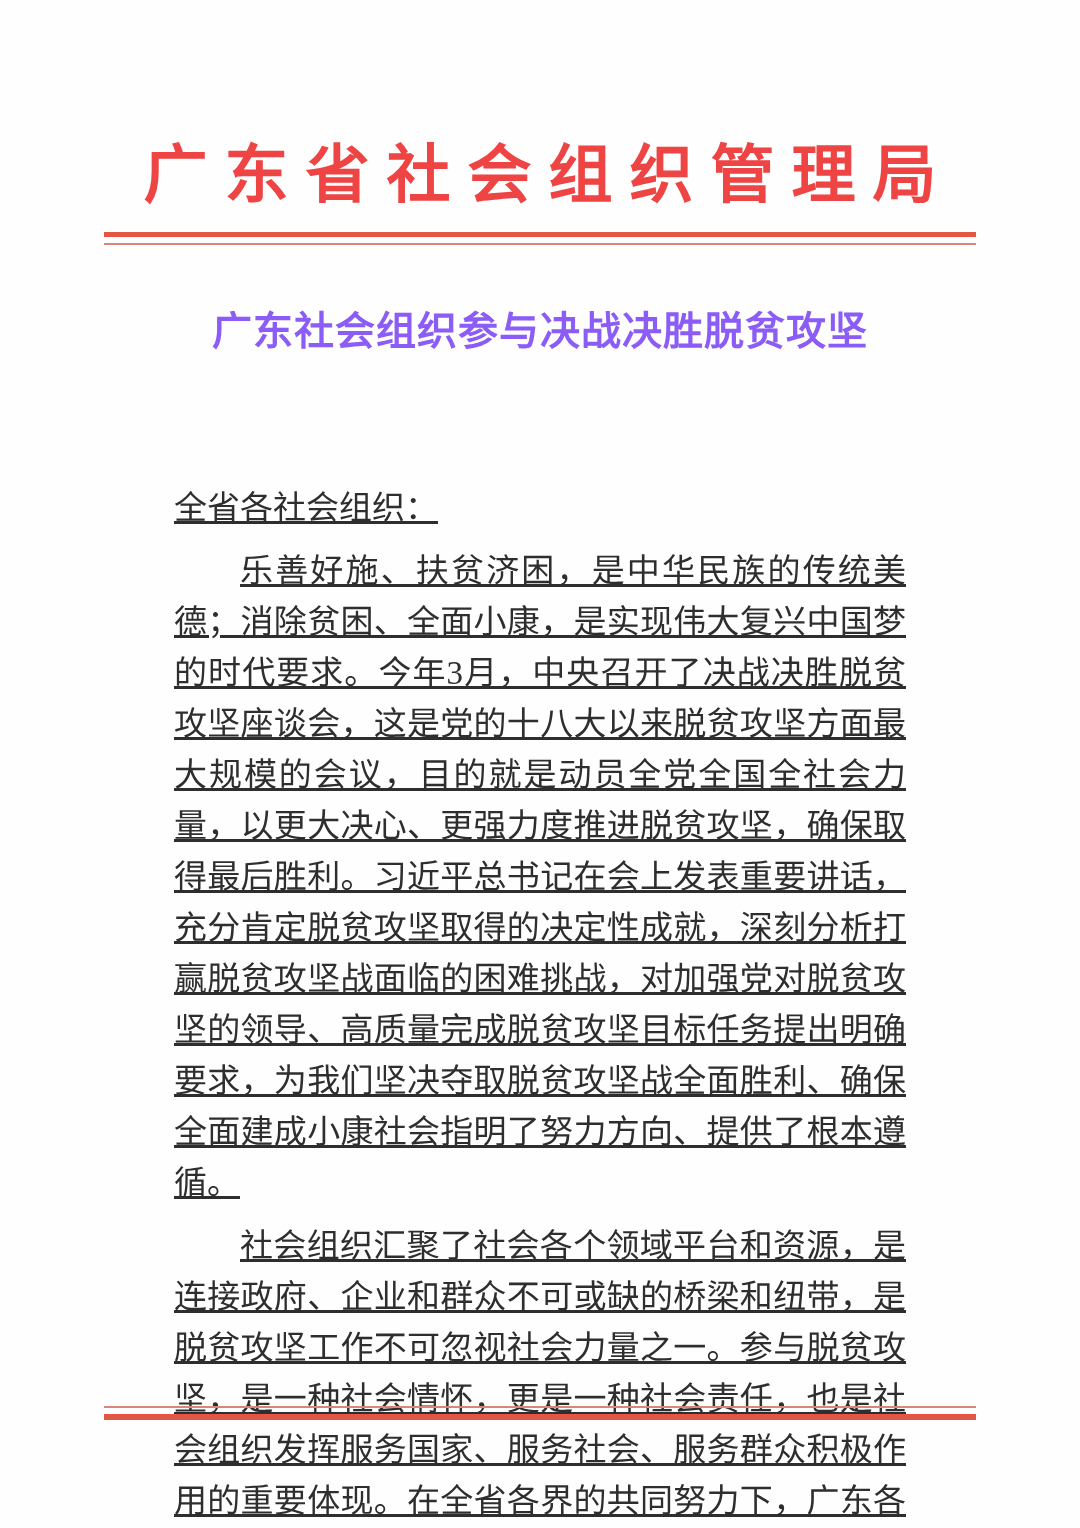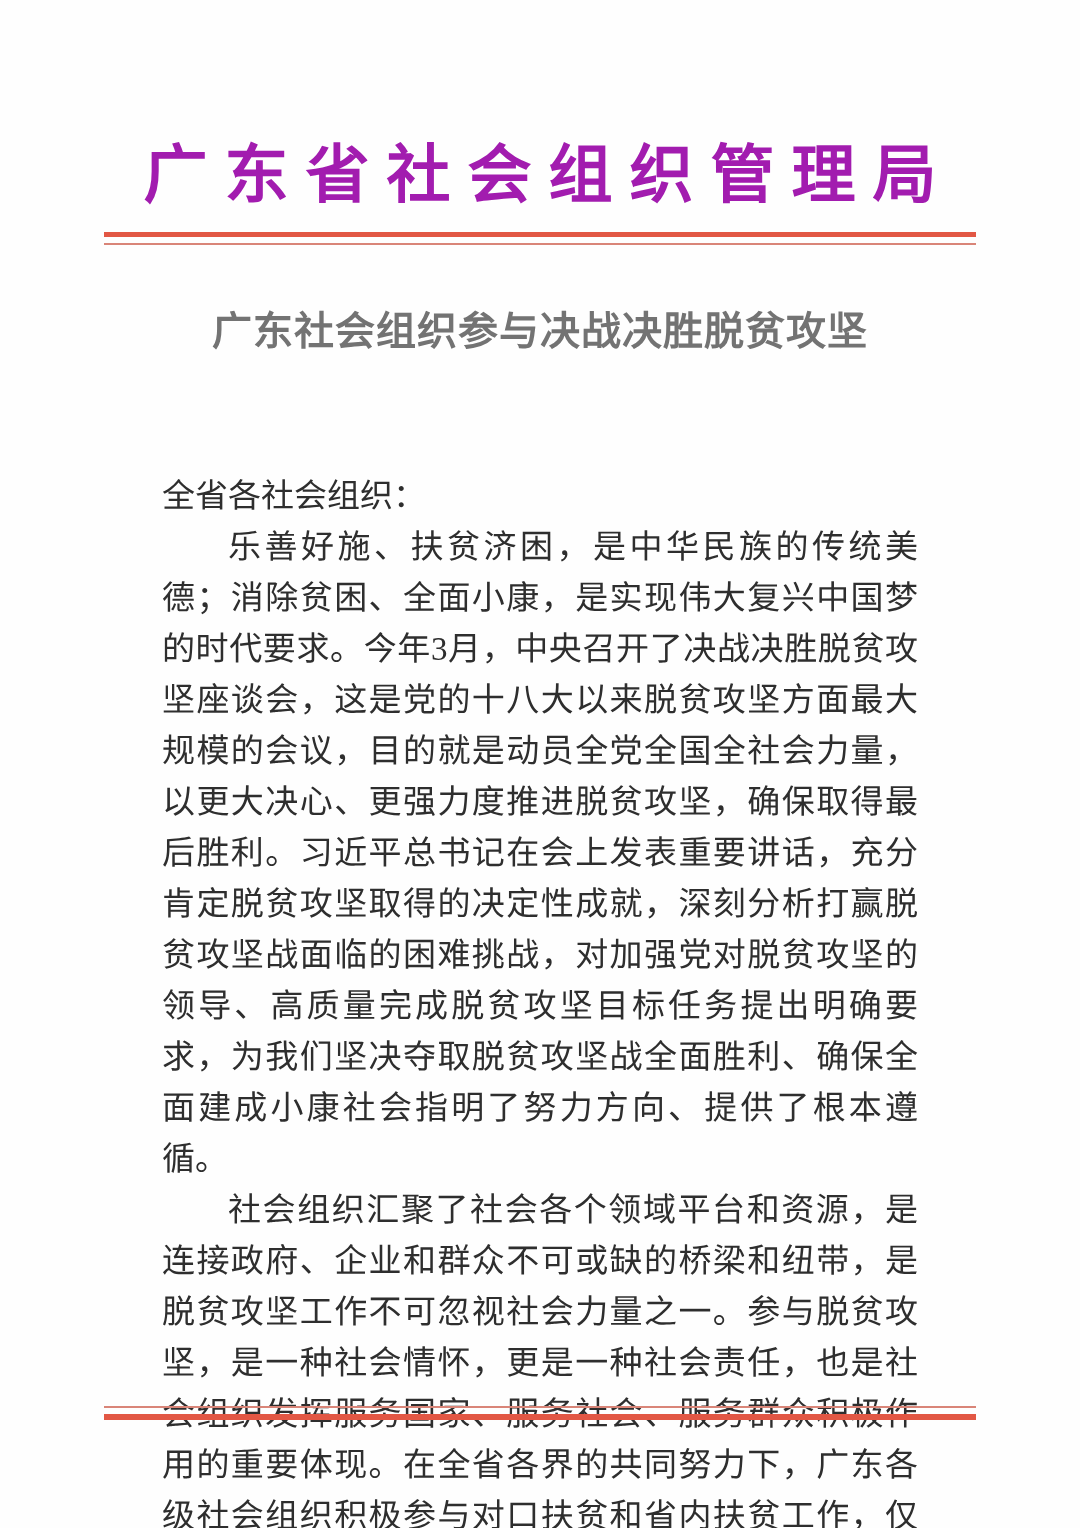--- a/index.html
+++ b/index.html
@@ -15,21 +15,21 @@
     overflow: hidden;
     font-family: "Liberation Serif", "DejaVu Serif", serif;
   }
   
   .letterhead {
     position: absolute;
     top: 134px;
     left: 0;
     width: 100%;
     text-align: center;
-    color: #a21caf;
+    color: #ef4444;
     font-size: 64px;
     font-weight: bold;
     letter-spacing: 17px;
     text-indent: 17px; 
     line-height: 84px;
     white-space: nowrap;
   }
   
   .rule {
     position: absolute;
@@ -42,41 +42,42 @@
   .rule-top-thin    { top: 243px; }
   .rule-bottom-thin  { top: 1406px; }
   .rule-bottom-thick { top: 1414px; height: 6px; }
   
   .doc-title {
     position: absolute;
     top: 300px;
     left: 0;
     width: 100%;
     text-align: center;
-    color: #737373;
+    color: #8b5cf6;
     font-size: 40px;
     font-weight: bold;
     line-height: 63px;
     letter-spacing: 1px;
   }
   
   .body-text {
     position: absolute;
     top: 471px;
     left: 162px;
     width: 756px;
     color: #2e2e2e;
     font-size: 33px;
     line-height: 51px;
     text-align: justify;
     text-justify: inter-character;
   }
   .body-text p {
-    margin: 0;
+    margin: 12px;
     padding: 0;
+    text-decoration: underline;
   }
   .body-text p.indent {
     text-indent: 2em;
   }
 </style>
 </head>
 <body>
 
 <div class="page">
 

